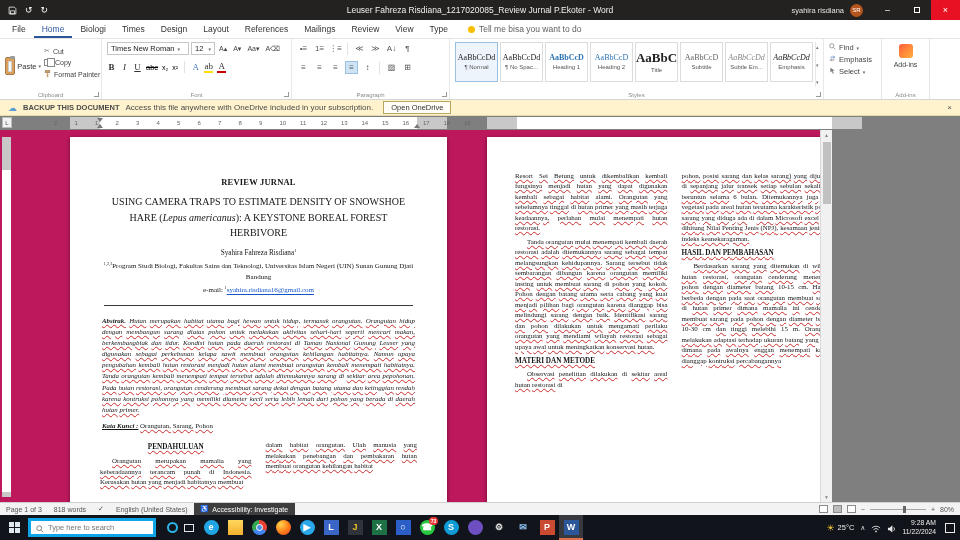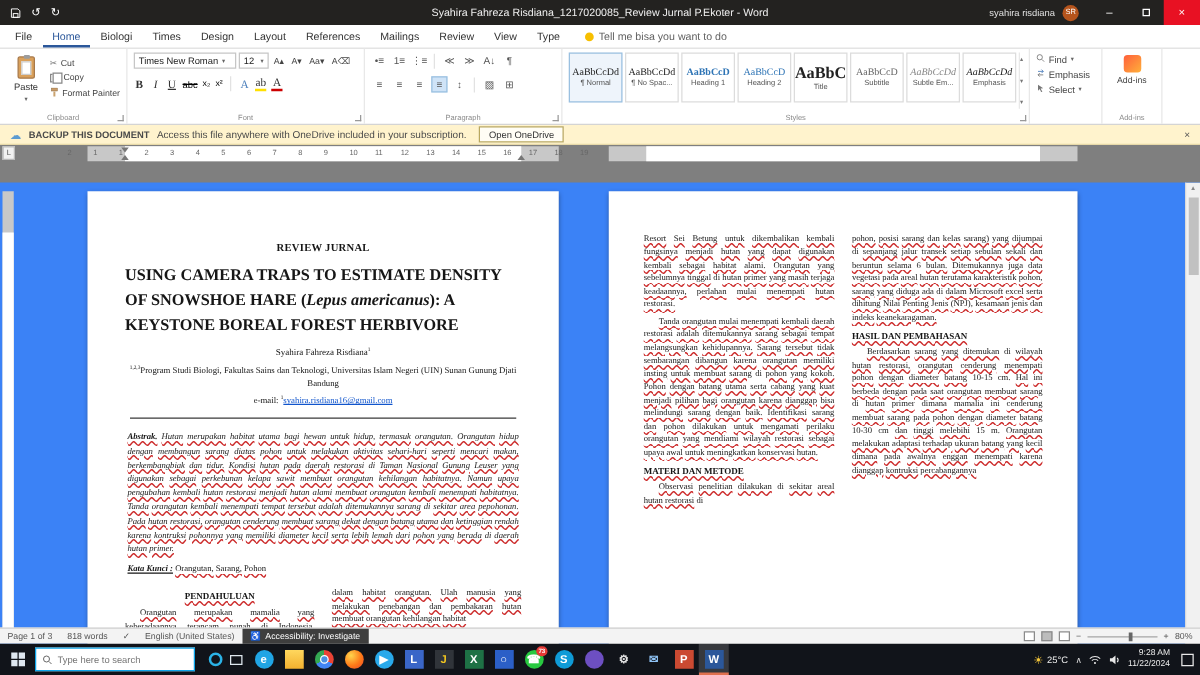--- a/index.html
+++ b/index.html
@@ -27,21 +27,21 @@
   .tellme{display:flex;align-items:center;gap:4px;margin-left:12px;font-size:8.5px;color:#616161;}
   .bulb{width:7px;height:7px;border-radius:50%;background:#f7bf00;display:inline-block;}
 
   
   .ribbon{position:absolute;top:39px;left:0;width:960px;height:61px;background:#fff;border-bottom:1px solid #d4d4d4;display:flex;z-index:10;}
   .rgroup{position:relative;border-right:1px solid #e8e8e8;padding:3px 5px 12px;flex-shrink:0;}
   .glabel{position:absolute;bottom:1px;left:0;right:0;text-align:center;font-size:6px;color:#8a8a8a;}
   .launcher{position:absolute;right:2px;bottom:2px;width:5px;height:5px;border-right:1px solid #999;border-bottom:1px solid #999;}
   
   .g-clip{width:102px;display:flex;}
-  .paste-btn{width:36px;display:flex;flex-direction:column;align-items:center;gap:2px;padding-top:3px;}
+  .paste-btn{width:36px;display:flex;flex-direction:row;align-items:center;gap:2px;padding-top:3px;}
   .clipboard-ico{width:14px;height:18px;background:#d9a05b;border:1px solid #a8794a;border-radius:2px;position:relative;}
   .clipboard-ico::before{content:'';position:absolute;left:2px;top:3px;right:2px;bottom:2px;background:#fff;border:1px solid #ccc;}
   .clipboard-ico::after{content:'';position:absolute;left:4px;top:-2px;width:5px;height:3px;background:#9c9c9c;border-radius:1px;}
   .pb-label{font-size:7.5px;color:#333;}
   .caret{font-size:5px;color:#666;}
   .clip-mini{display:flex;flex-direction:column;gap:4px;padding-top:5px;margin-left:3px;}
   .mini{display:flex;align-items:center;gap:3px;font-size:7px;color:#444;white-space:nowrap;}
   .mi{font-size:7px;color:#777;}
   .ico-copy{width:6px;height:7px;border:1px solid #888;background:#fff;position:relative;margin-right:2px;}
   .ico-copy::after{content:'';position:absolute;left:1.5px;top:-2.5px;width:6px;height:7px;border:1px solid #888;background:#fff;}
@@ -106,28 +106,28 @@
   .seg1{left:56px;width:377px;}
   .seg2{left:473px;width:375px;}
   .rnums{position:absolute;left:0;top:1px;height:12px;width:100%;}
   .rnums span{position:absolute;font-size:6px;color:#666;line-height:12px;z-index:2;}
   .imark{position:absolute;width:0;height:0;border-left:3px solid transparent;border-right:3px solid transparent;z-index:3;}
   .imark.top{left:83px;top:2px;border-top:4px solid #777;}
   .imark.bot{left:83px;bottom:2px;border-bottom:4px solid #777;}
   .imark.right{left:400px;bottom:2px;border-bottom:4px solid #777;}
 
   
-  .docarea{position:absolute;top:130px;left:0;width:960px;height:372px;overflow:hidden;background:#3b82f6;margin-top:16px;}
+  .docarea{position:absolute;top:130px;left:0;width:832px;height:372px;overflow:hidden;background:#be185d;}
   .vruler{position:absolute;left:2px;top:7px;width:9px;height:360px;background:#c8c8c8;}
   .vruler::after{content:'';position:absolute;left:0;right:0;top:33px;bottom:5px;background:#fff;}
   .page{position:absolute;background:#fff;box-shadow:0 1px 4px rgba(0,0,0,.45);font-family:"Liberation Serif",serif;color:#161616;overflow:hidden;}
   .page1{left:70px;top:7px;width:377px;height:520px;padding:40px 30px 0;}
   .page2{left:487px;top:7px;width:375px;height:520px;padding:34px 28px 0;}
   .doc-title{font-size:8.5px;font-weight:bold;text-align:center;margin-bottom:7px;letter-spacing:.2px;}
-  .doc-title2{font-size:13px;font-weight:bold;line-height:1.55;margin-bottom:7px;}
+  .doc-title2{font-size:10px;font-weight:normal;text-align:center;line-height:1.55;margin-bottom:7px;}
   .it{font-style:italic;}
   .doc-author{font-size:7.2px;text-align:center;margin-bottom:4px;}
   sup{font-size:60%;}
   .doc-affil{font-size:7px;text-align:center;line-height:1.5;margin-bottom:3px;}
   .doc-email{font-size:7px;text-align:center;margin-bottom:10px;}
   .email{color:#1155cc;text-decoration:underline;}
   .divider{border-top:1px solid #3a3a3a;margin:0 4px 9px;}
   .abstract{font-size:6.9px;font-style:italic;text-align:justify;line-height:1.62;margin-bottom:7px;padding:0 2px;}
   .abs-label{font-weight:bold;}
   .keywords{font-size:6.9px;margin:1px 2px 11px;}
@@ -152,21 +152,21 @@
   .vico{width:9px;height:8px;border:1px solid #8a8a8a;background:#fff;}
   .vico.active{background:#bcbcbc;}
   .zoomtrack{width:56px;height:1px;background:#a6a6a6;position:relative;}
   .zoomthumb{position:absolute;left:60%;top:-3px;width:3px;height:7px;background:#666;}
 
   
   .taskbar{position:absolute;top:515px;left:0;width:960px;height:25px;background:#11141a;display:flex;align-items:center;z-index:40;}
   .start{width:28px;height:100%;display:flex;align-items:center;justify-content:center;}
   .winlogo{display:grid;grid-template-columns:5px 5px;grid-template-rows:5px 5px;gap:1px;}
   .winlogo i{background:#dfe8f1;display:block;}
-  .searchbox{width:128px;height:19px;background:#fff;border:1px solid #0ea5e9;display:flex;align-items:center;gap:4px;padding:0 5px;margin-right:5px;}
+  .searchbox{width:128px;height:19px;background:#fff;border:3px solid #0ea5e9;display:flex;align-items:center;gap:4px;padding:0 5px;margin-right:5px;}
   .searchbox input{border:none;outline:none;font-size:7.5px;width:100%;color:#333;background:transparent;font-family:"Liberation Sans",sans-serif;}
   .cortana{width:11px;height:11px;border-radius:50%;border:2px solid #2bb3e6;margin:0 6px;flex-shrink:0;}
   .taskview{width:10px;height:8px;border:1px solid #dfe8ef;margin-right:5px;flex-shrink:0;}
   .tb-apps{display:flex;align-items:center;height:100%;}
   .tb-app{width:24px;height:100%;display:flex;align-items:center;justify-content:center;position:relative;flex-shrink:0;}
   .tb-app.active{background:rgba(255,255,255,.16);box-shadow:inset 0 -2px 0 #e0714f;}
   .tb-glyph{width:15px;height:15px;display:flex;align-items:center;justify-content:center;font-size:9px;font-weight:bold;line-height:1;}
   .badge{position:absolute;top:2px;right:1px;background:#e53935;color:#fff;font-size:5px;min-width:9px;height:8px;border-radius:4px;display:flex;align-items:center;justify-content:center;padding:0 1px;font-weight:bold;}
   .chrome{background:conic-gradient(#ea4335 0 120deg,#4285f4 120deg 240deg,#34a853 240deg 360deg);position:relative;}
   .chrome::after{content:'';position:absolute;inset:4px;border-radius:50%;background:#4a90e2;border:1.5px solid #fff;}
@@ -187,21 +187,21 @@
     <div class="tb-left">
       <span class="tb-ico">
         <svg width="9" height="9" viewBox="0 0 12 12">
             <path d="M1.5 1.5h7l2 2v7h-9z" fill="none" stroke="#fff"></path>
             <rect x="3.5" y="6.5" width="5" height="4" fill="none" stroke="#fff"></rect>
           </svg>
       </span>
       <span class="tb-ico">↺</span>
       <span class="tb-ico">↻</span>
     </div>
-    <div class="tb-title">Syahira Fahreza Risdiana_1217020085_Review Jurnal P.Ekoter  -  Word</div>
+    <div class="tb-title">Leuser Fahreza Risdiana_1217020085_Review Jurnal P.Ekoter  -  Word</div>
     <div class="tb-right">
       <span class="tb-user">syahira risdiana</span>
       <span class="avatar">SR</span>
       <span class="winbtn">–</span>
       <span class="winbtn">
           <span class="maxbox"></span>
         </span>
       <span class="winbtn close">×</span>
     </div>
   </div>

